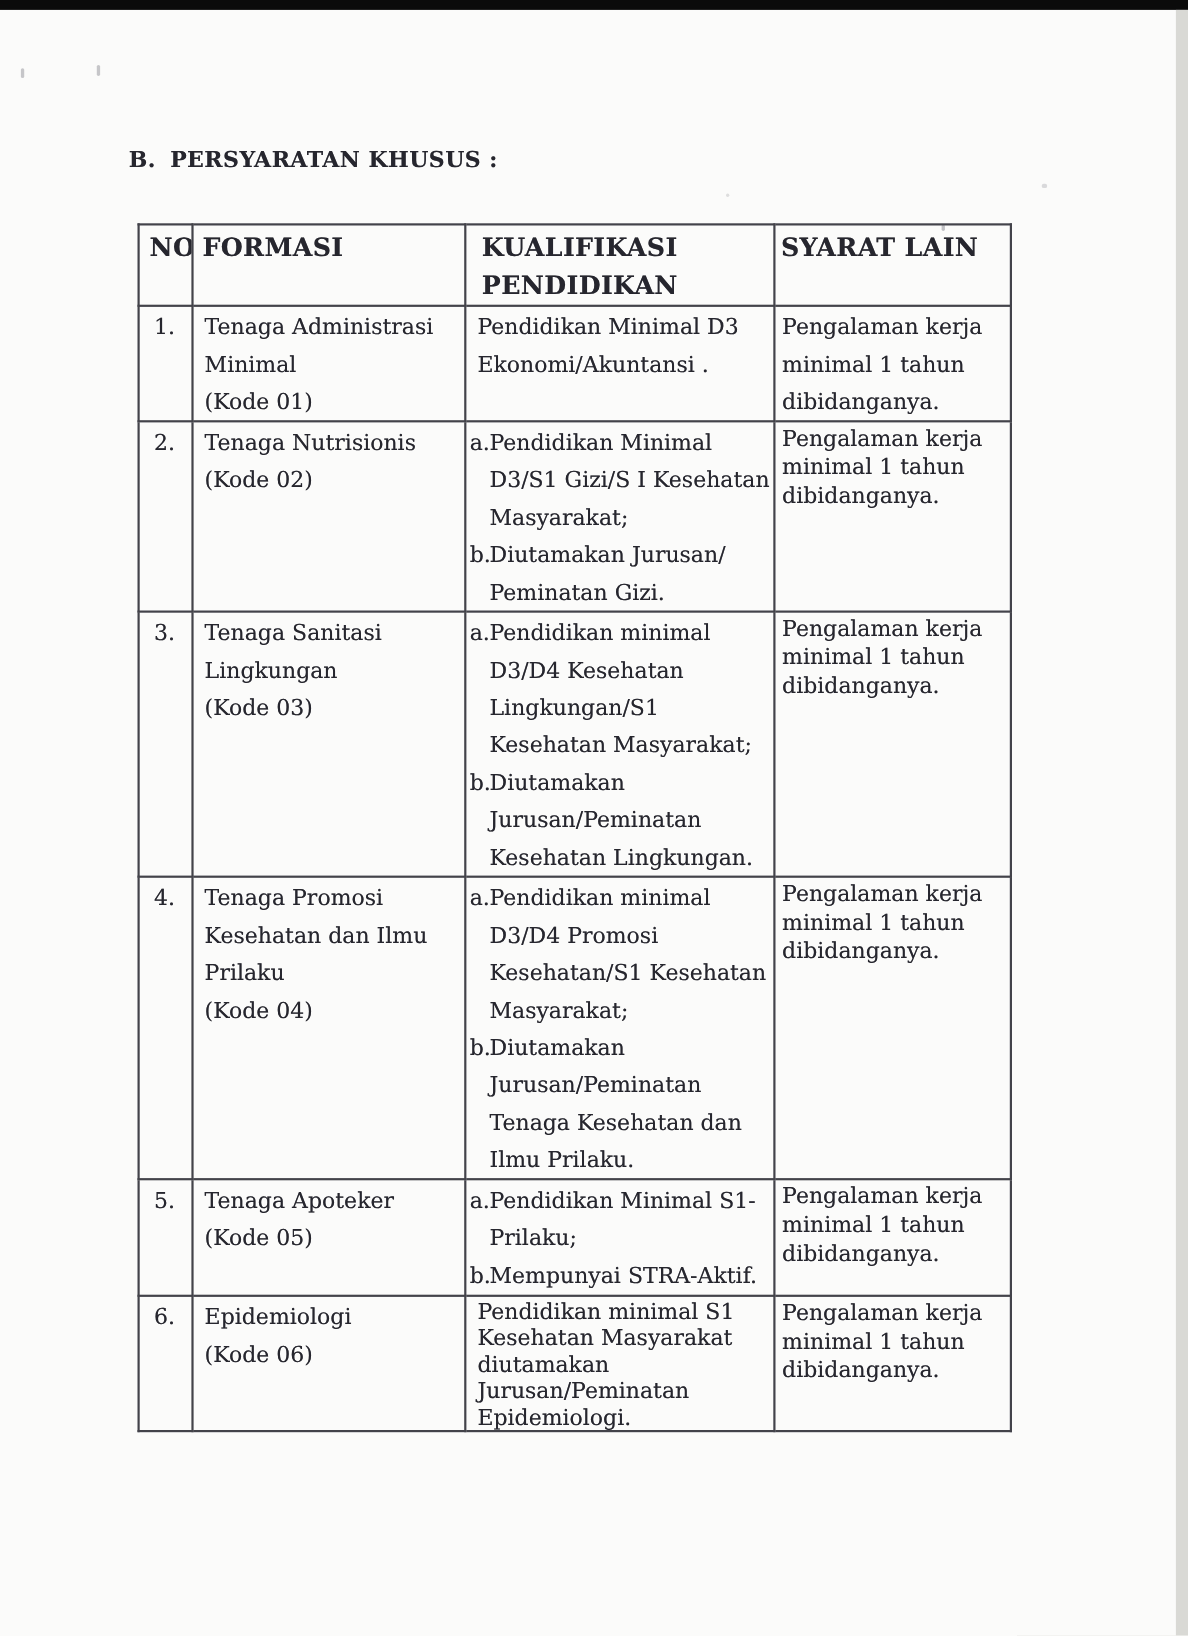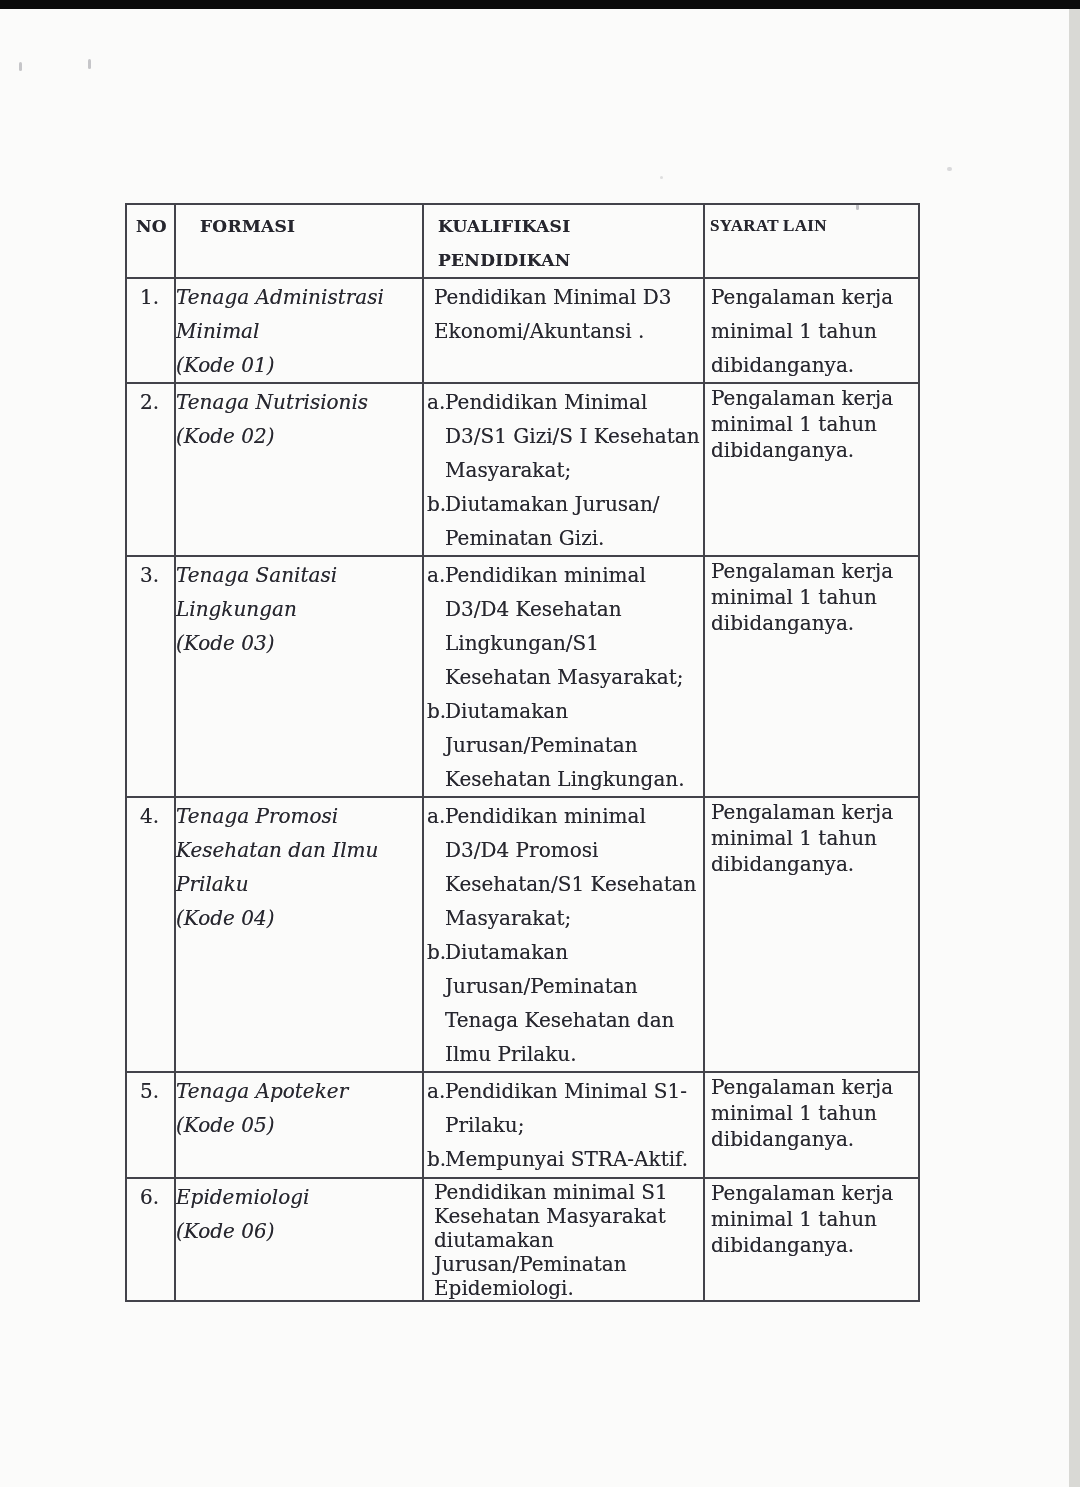--- a/index.html
+++ b/index.html
@@ -43,37 +43,37 @@
   .doc-table th,.doc-table td{
     border:2px solid #43434a;
     vertical-align:top;
     text-align:left;
     padding:0;
     font-weight:normal;
     overflow:hidden;
   }
   .doc-table thead tr{height:68px;}
   .doc-table thead th{
-    font-weight:bold;font-size:17px;letter-spacing:.3px;
+    font-weight:bold;font-size:23px;letter-spacing:.3px;
     line-height:34px;padding-top:4px;
   }
   th.h-no{padding-left:9px;}
-  th.h-formasi{padding-left:24px;}
+  th.h-formasi{padding-left:8px;}
   th.h-kual{padding-left:14px;}
-  th.h-syarat{padding-left:5px;font-family:Liberation Serif, serif;}
+  th.h-syarat{padding-left:5px;}
 
   tbody tr:nth-child(1){height:101px;}
   tbody tr:nth-child(2){height:173px;}
   tbody tr:nth-child(3){height:241px;}
   tbody tr:nth-child(4){height:271px;}
   tbody tr:nth-child(5){height:106px;}
   tbody tr:nth-child(6){height:118px;}
 
   td.cell-no{padding:1px 0 0 13px;line-height:34px;}
-  td.cell-formasi{padding:1px 4px 0 0;line-height:34px;font-style:italic;}
+  td.cell-formasi{padding:1px 4px 0 10px;line-height:34px;}
   td.cell-kual{padding:1px 2px 0 3px;}
   td.cell-syarat{padding:1px 4px 0 6px;margin-top:28px;}
 
   .lh34{line-height:34px;}
   .lh26{line-height:26px;}
   .lh24{line-height:24px;}
 
   .cellline{white-space:nowrap;}
   .kitem{display:flex;}
   .kitem .marker{width:18px;flex:0 0 18px;}
@@ -88,20 +88,23 @@
 
 <div class="page">
   <div class="scan-bar-top"></div>
   <div class="scan-strip-right"></div>
   <div class="speck s1"></div>
   <div class="speck s2"></div>
   <div class="speck s3"></div>
   <div class="speck s4"></div>
   <div class="speck s5"></div>
 
+  <div class="title">
+    <span class="lbl">B.</span><span>PERSYARATAN KHUSUS :</span>
+  </div>
 
   <table class="doc-table">
     <colgroup>
       <col class="c-no">
         <col class="c-formasi">
         <col class="c-kual">
         <col class="c-syarat">
     </colgroup>
     <thead>
       <tr>

